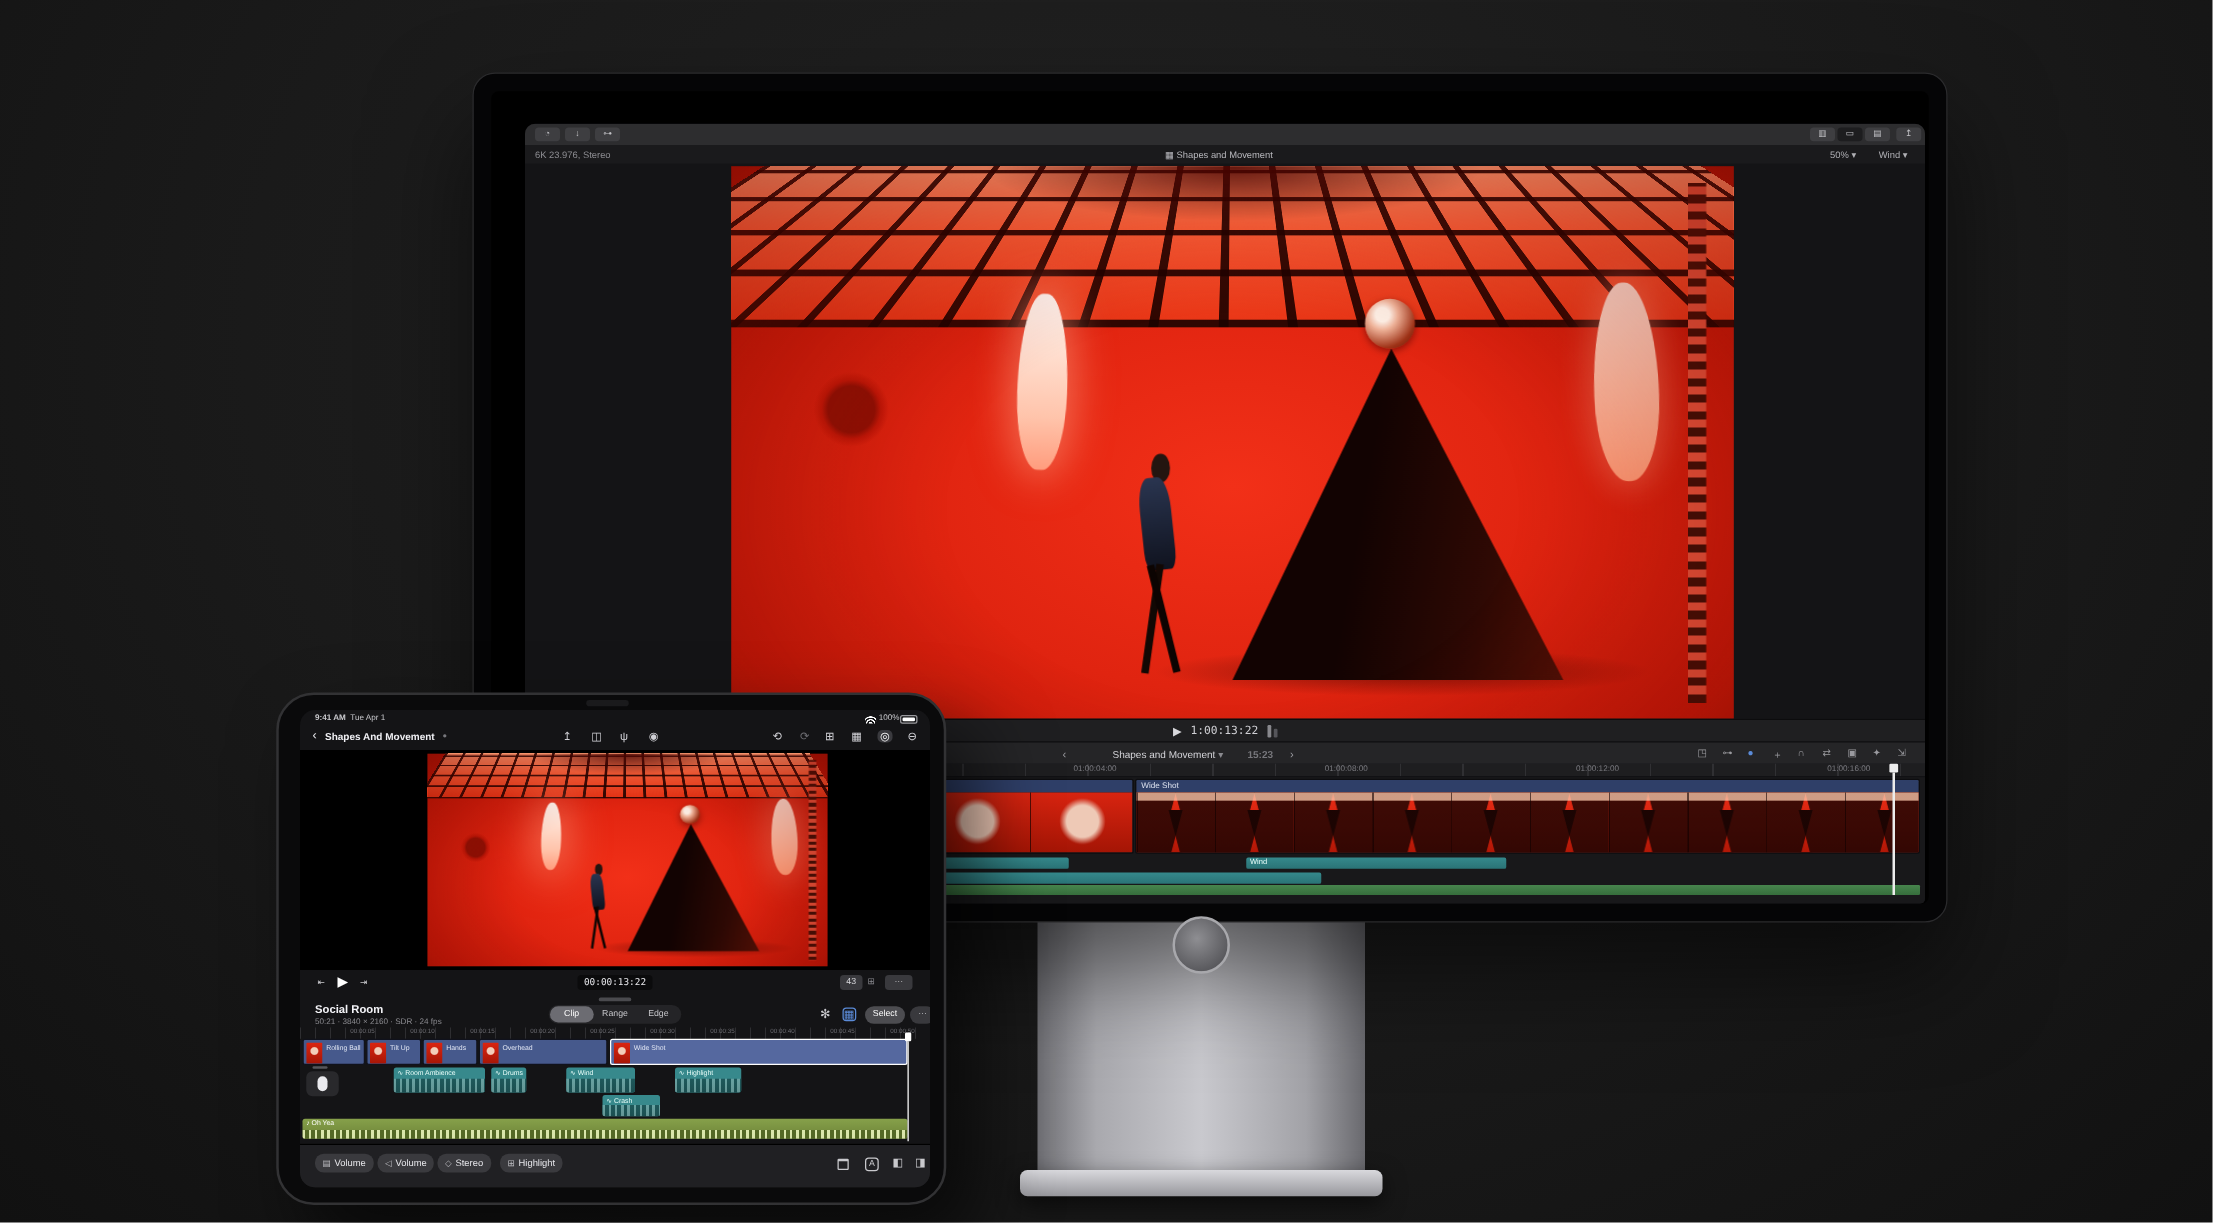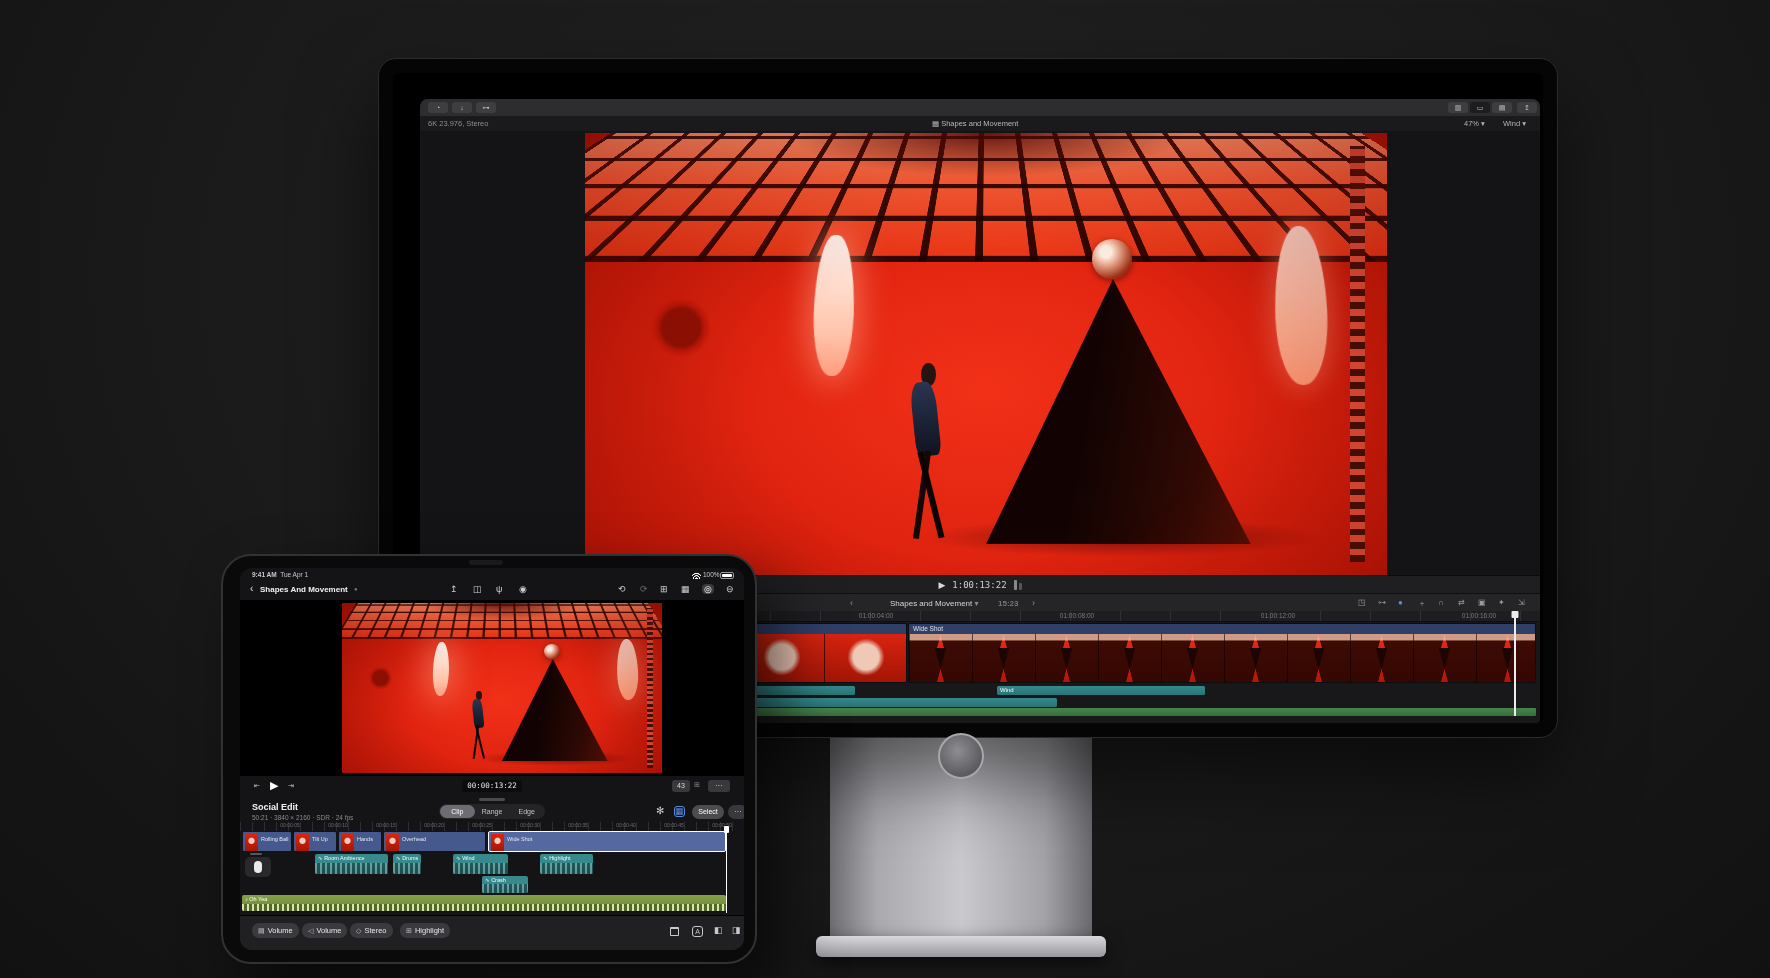--- a/index.html
+++ b/index.html
@@ -160,21 +160,21 @@
         <div class="abs tbtn" style="left:1097px;"><span>↥</span></div>
       </div>
 
       <div class="abs w-infobar">
         <span class="abs" style="left:8px;">6K 23.976, Stereo</span>
         <span class="abs" style="left:512px; color:#b8b8bd;">
           <span>▦</span>
           <span>Shapes and Movement</span>
         </span>
         <span class="abs" style="left:1044px; color:#b0b0b5;">
-          <span>47%</span> <span>▾</span>
+          <span>50%</span> <span>▾</span>
         </span>
         <span class="abs" style="left:1083px; color:#b0b0b5;">
           <span>Wind</span> <span>▾</span>
         </span>
       </div>
 
       <div class="abs w-viewer">
         <div class="abs scene" style="left:165px; top:2px; width:802px; height:442px;">
           <div class="abs sc-ceil"></div>
           <div class="abs sc-ceilshade"></div>
@@ -314,21 +314,21 @@
       <span class="abs" style="left:30px; top:3px; font-size:11px; color:#fff;">▶</span>
       <span class="abs" style="left:48px; top:6px; font-size:7px; color:#c9c9cd;">⇥</span>
       <span class="abs tc" style="left:222px; top:4px; width:60px; height:12px; background:#0b0b0c; border-radius:3px; color:#e8e8ec; font-size:7.5px; line-height:12px; text-align:center;">00:00:13:22</span>
       <span class="abs i-pill" style="left:432px; top:4px; width:18px; line-height:12px;">43</span>
       <span class="abs" style="left:454px; top:5px; font-size:7px; color:#8a8a8f;">⊞</span>
       <span class="abs i-pill" style="left:468px; top:4px; width:22px; line-height:12px;">···</span>
     </div>
 
     <div class="abs i-handle"></div>
 
-    <span class="abs" style="left:12px; top:234px; font-size:9px; font-weight:bold; color:#f4f4f8;">Social Edit</span>
+    <span class="abs" style="left:12px; top:234px; font-size:9px; font-weight:bold; color:#f4f4f8;">Social Room</span>
     <span class="abs" style="left:12px; top:246px; font-size:6.5px; color:#8a8a8f;">50:21 · 3840 × 2160 · SDR · 24 fps</span>
     <div class="abs seg">
       <div class="on">Clip</div>
       <div>Range</div>
       <div>Edge</div>
     </div>
     <span class="abs" style="left:416px; top:237px; font-size:10px; color:#c9c9cd;">✻</span>
     <span class="abs" style="left:434px; top:238px; font-size:9px; color:#5b8bd8; border:1px solid #5b8bd8; border-radius:3px; line-height:9px;">▦</span>
     <span class="abs i-pill" style="left:452px; top:237px; width:32px; line-height:14px; border-radius:8px; background:#4c4c50; color:#fff;">Select</span>
     <span class="abs i-pill" style="left:488px; top:237px; width:20px; line-height:14px; border-radius:8px;">···</span>

